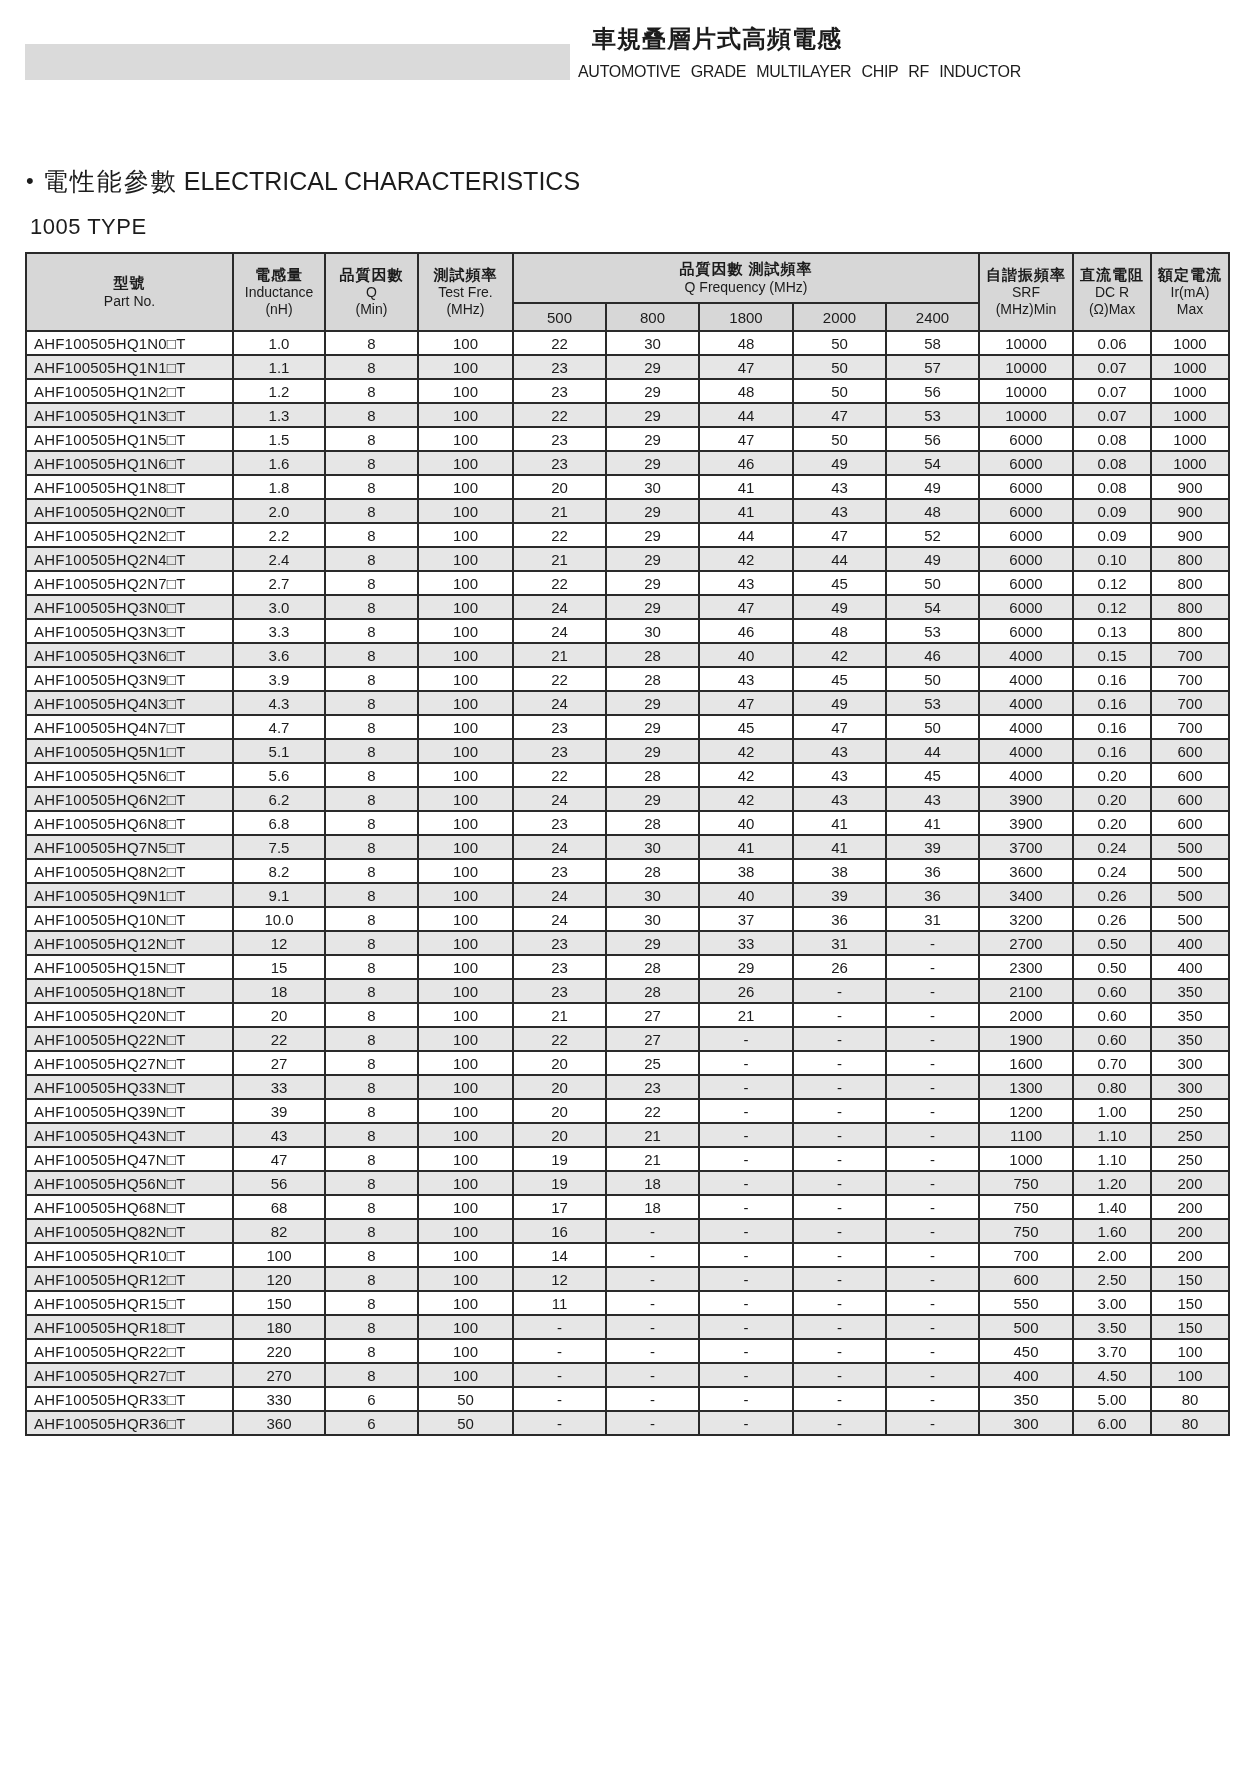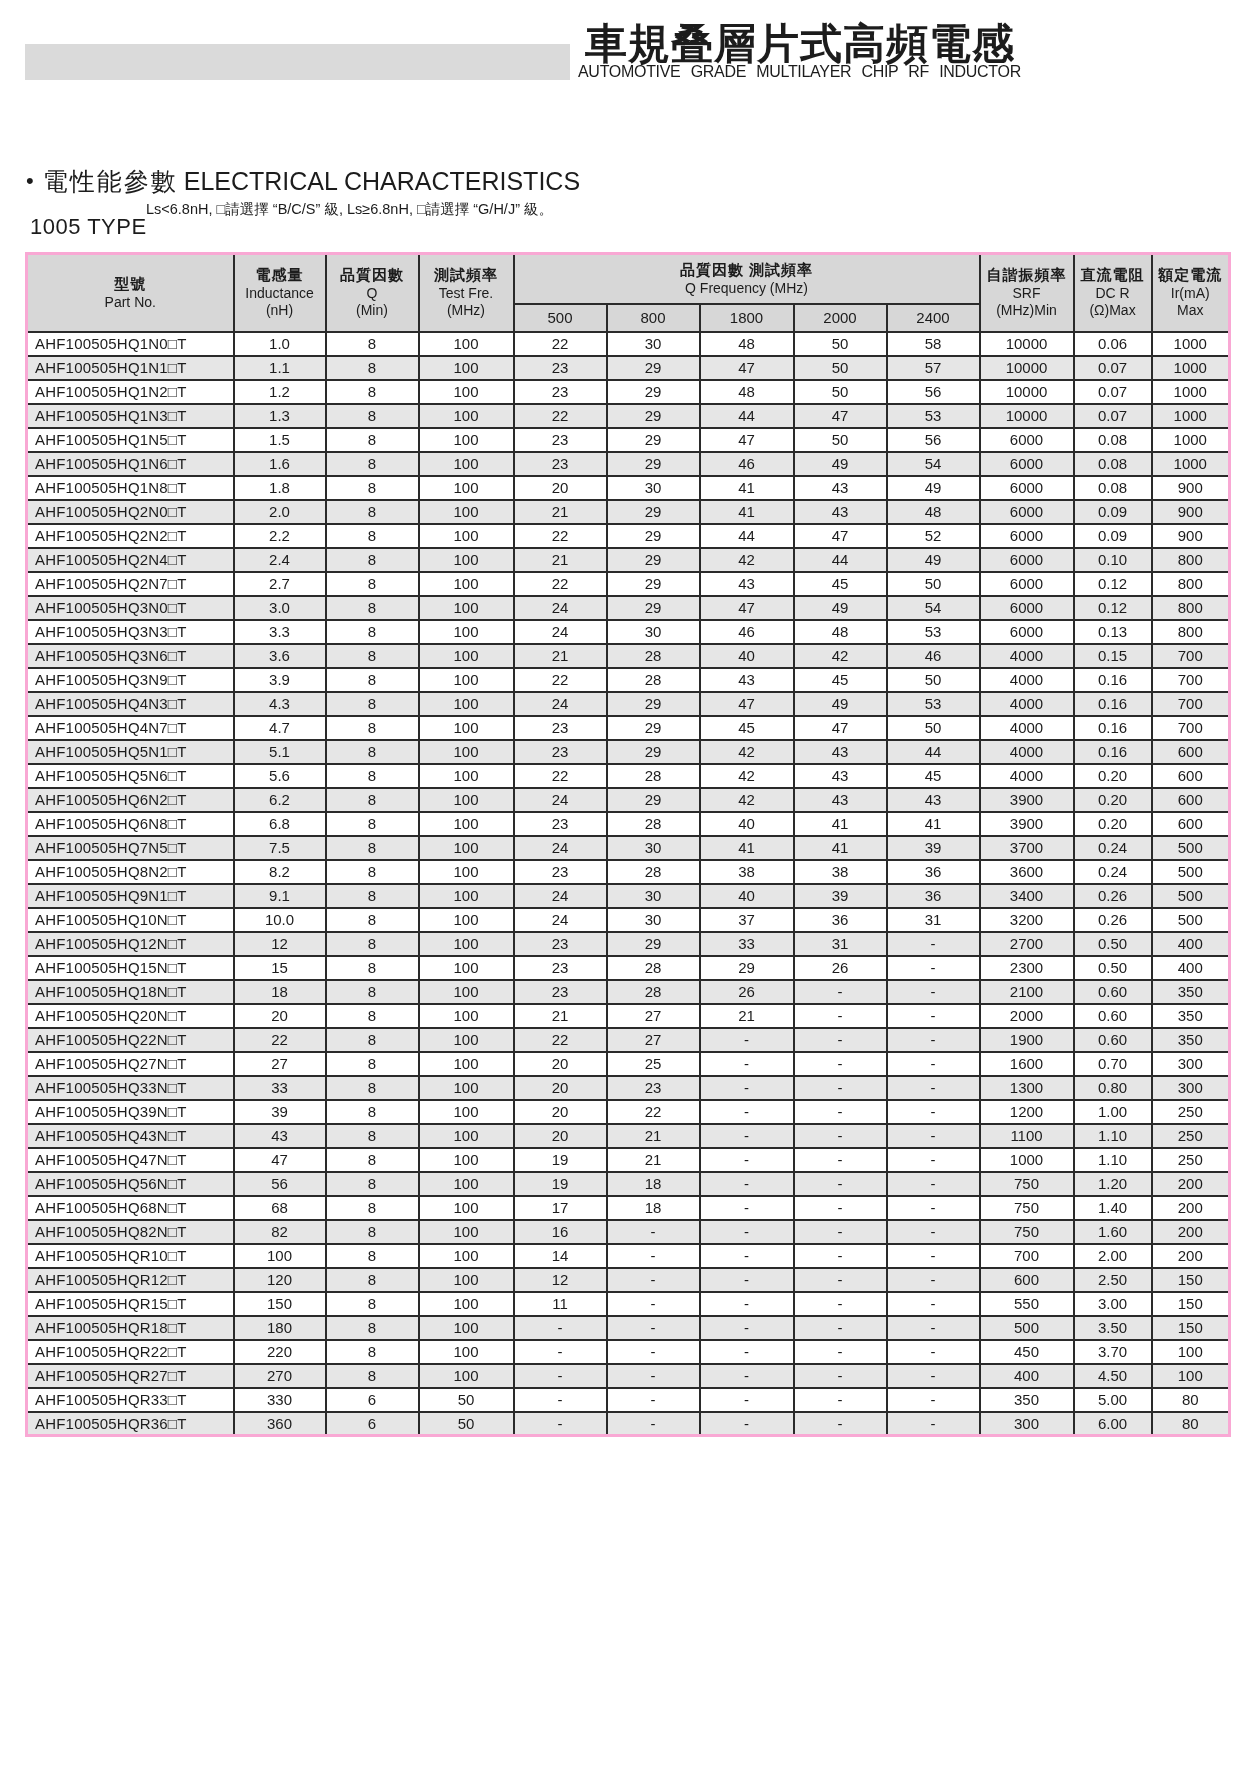--- a/index.html
+++ b/index.html
@@ -11,22 +11,22 @@
     font-family: "Liberation Sans", "DejaVu Sans", sans-serif;
     color: #1c1c1c;
   }
   
   .logo-bar {
     position: absolute; left: 25px; top: 44px;
     width: 545px; height: 36px;
     background: #dadada;
   }
   .title-zh {
-    position: absolute; left: 585px; top: 16px; margin: 0;
-    font-size: 42px; font-weight: bold; letter-spacing: 1px;
+    position: absolute; left: 585px; top: 16px; margin: 7px;
+    font-size: 24px; font-weight: bold; letter-spacing: 1px;
     white-space: nowrap;
   }
   .title-en {
     position: absolute; left: 578px; top: 63px;
     font-size: 16px; letter-spacing: -0.3px; word-spacing: 6px;
     white-space: nowrap; font-weight: 500;
   }
   
   .section-heading {
     position: absolute; left: 26px; top: 165px;
@@ -40,21 +40,21 @@
     font-size: 22px; letter-spacing: 0.5px;
   }
   .notes {
     position: absolute; left: 146px; top: 199px;
     font-size: 14.5px; line-height: 1.5; white-space: nowrap;
   }
   
   .table-wrap { position: absolute; left: 25px; top: 252px; }
   table {
     border-collapse: collapse; table-layout: fixed; width: 1203px;
-    border: 3px solid #f9a8d4;
+    border: 1px solid #f9a8d4;
   }
   th, td {
     border: 2px solid #2a2a2a;
     text-align: center; vertical-align: middle;
     padding: 0;
     overflow: hidden;
   }
   thead th { background: #d7d7d7; font-weight: normal; }
   thead tr.tier1 th { height: 50px; }
   thead tr.tier2 th { height: 28px; font-size: 15px; }
@@ -72,21 +72,20 @@
 <h1 class="title-zh">車規叠層片式高頻電感</h1>
 <div class="title-en">AUTOMOTIVE GRADE MULTILAYER CHIP RF INDUCTOR</div>
 
 <div class="section-heading">
   <span class="bullet">•</span><span class="zh-part">電性能參數</span><span>ELECTRICAL CHARACTERISTICS</span>
 </div>
 
 <div class="type-label">1005 TYPE</div>
 
 <div class="notes">
-  <div>Ls&lt;6.8nH, □請選擇 “B/C/S” 級, Ls≥6.8nH, □請選擇 “G/H/J” 級。</div>
 </div>
 
 <div class="table-wrap">
   <table>
     <colgroup>
       <col style="width:207px">
         <col style="width:92px">
         <col style="width:93px">
         <col style="width:95px">
       <col style="width:93px">

